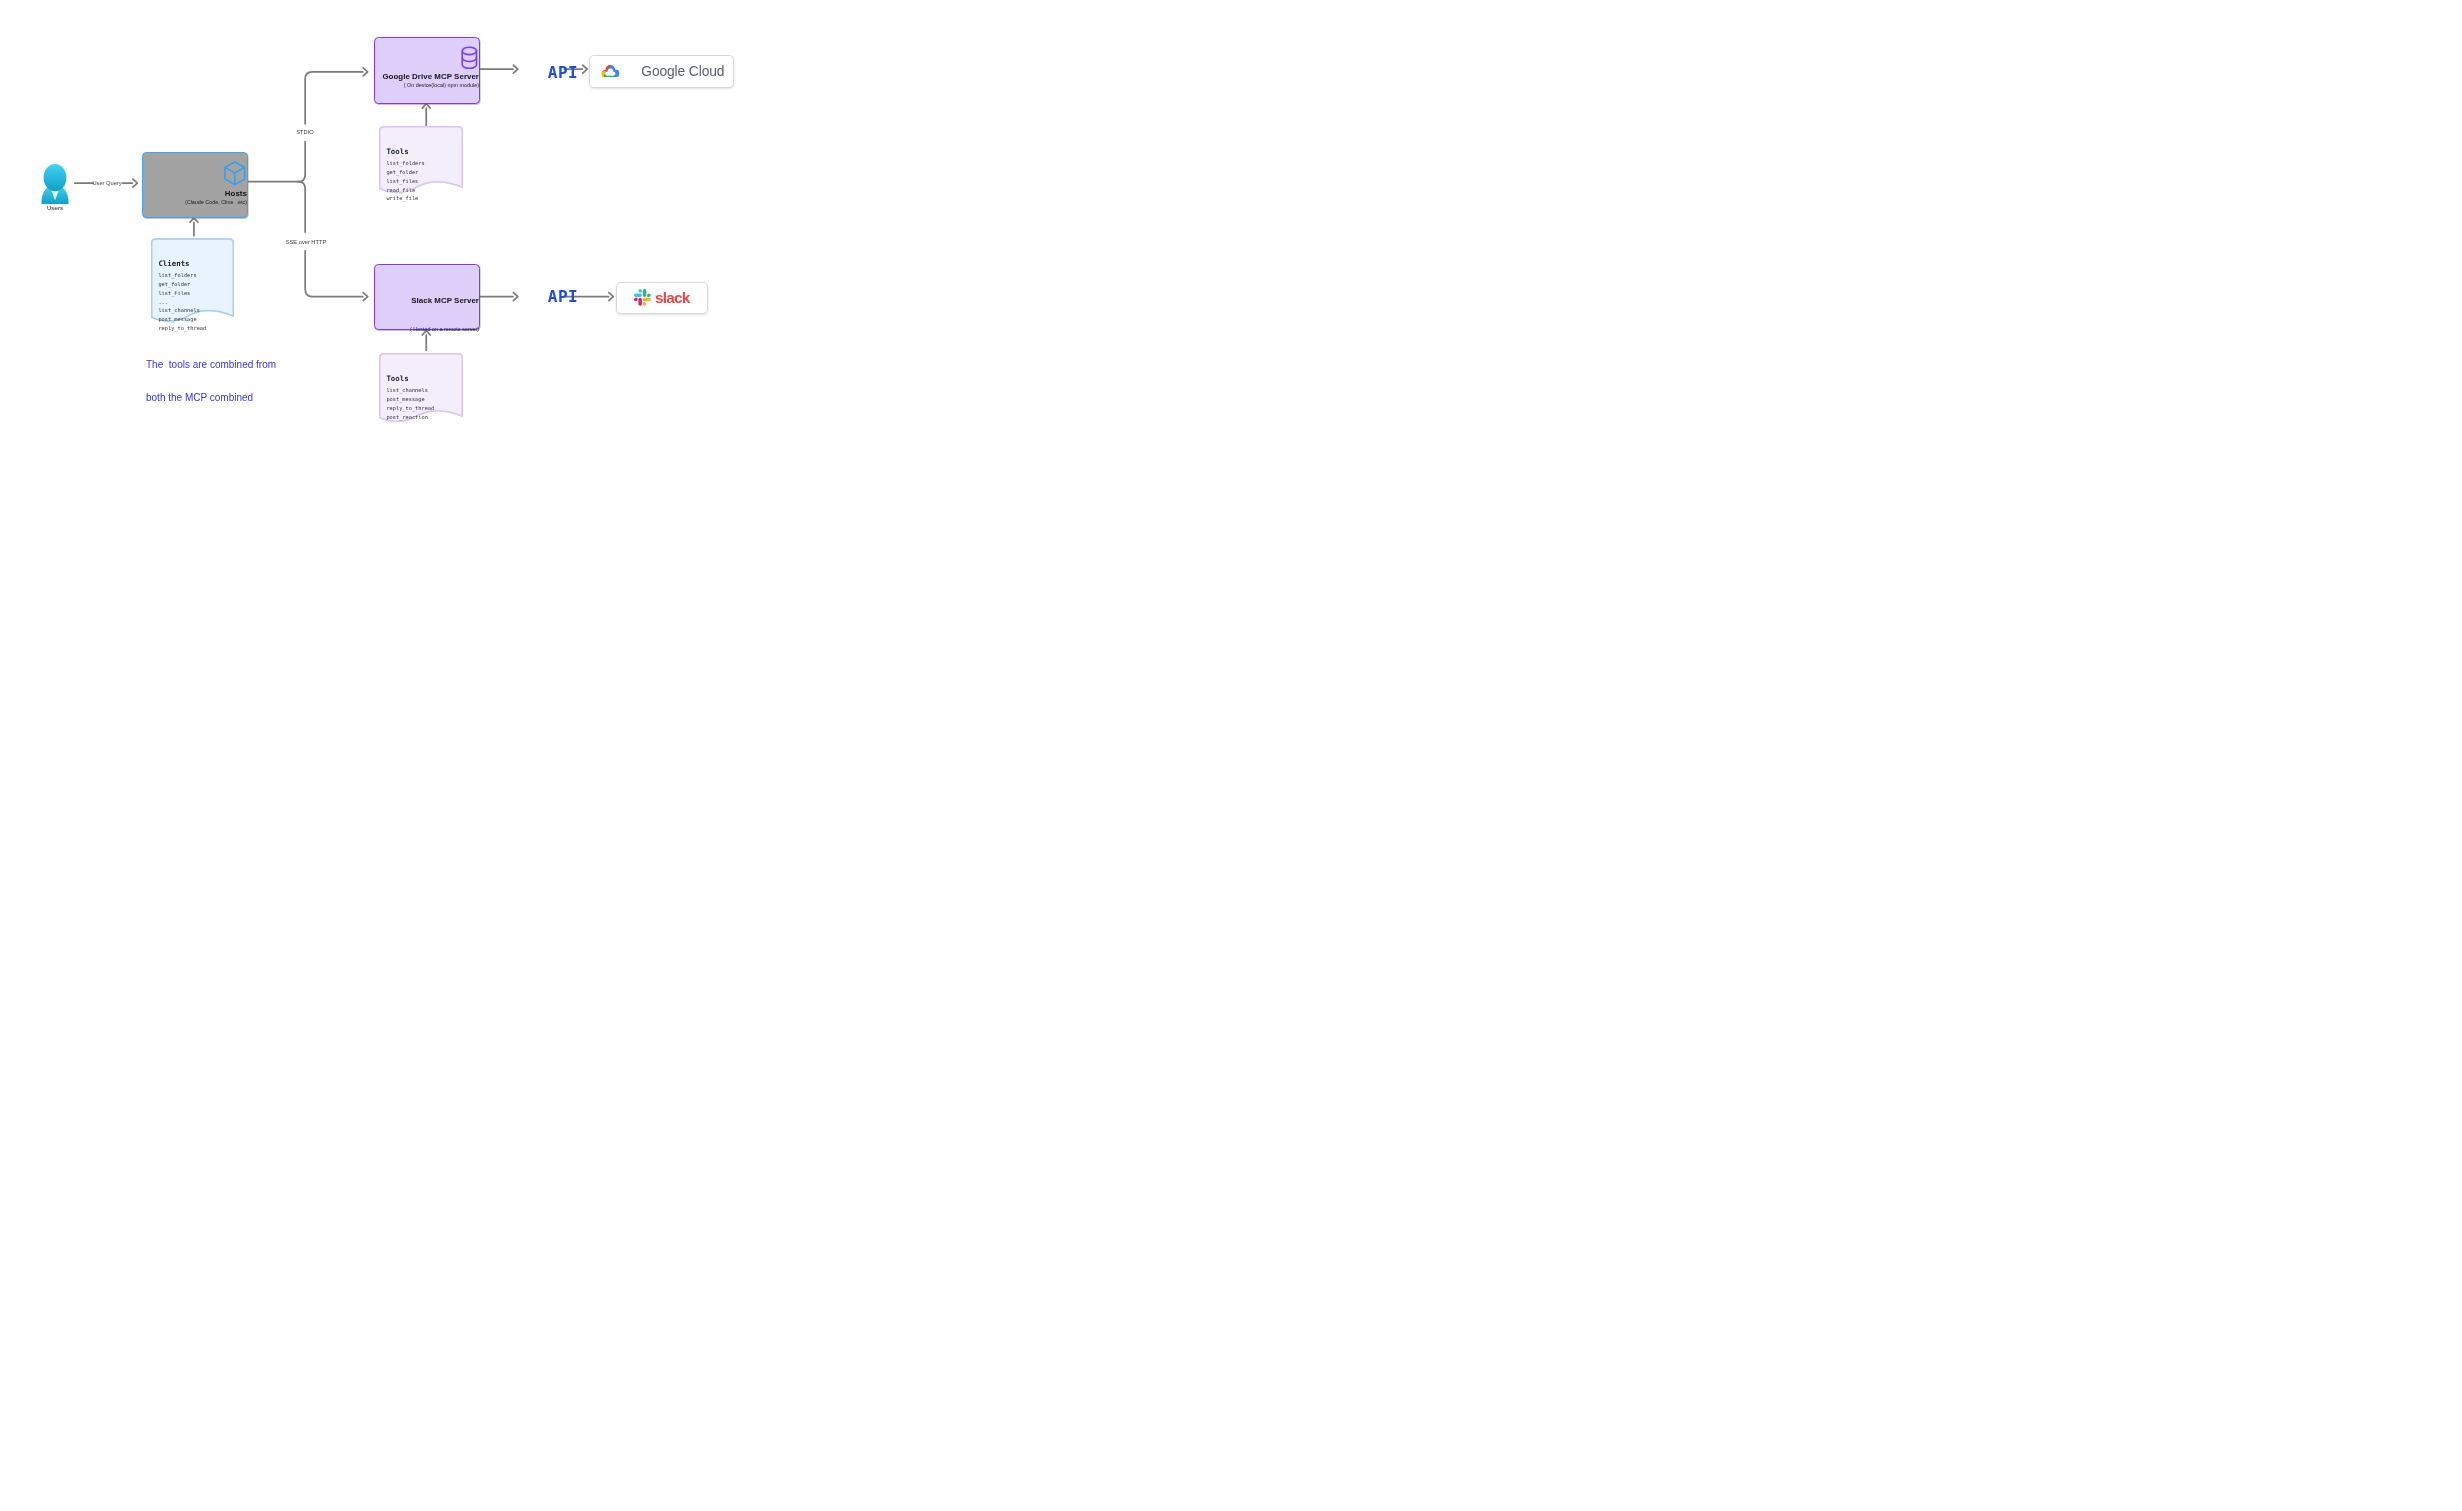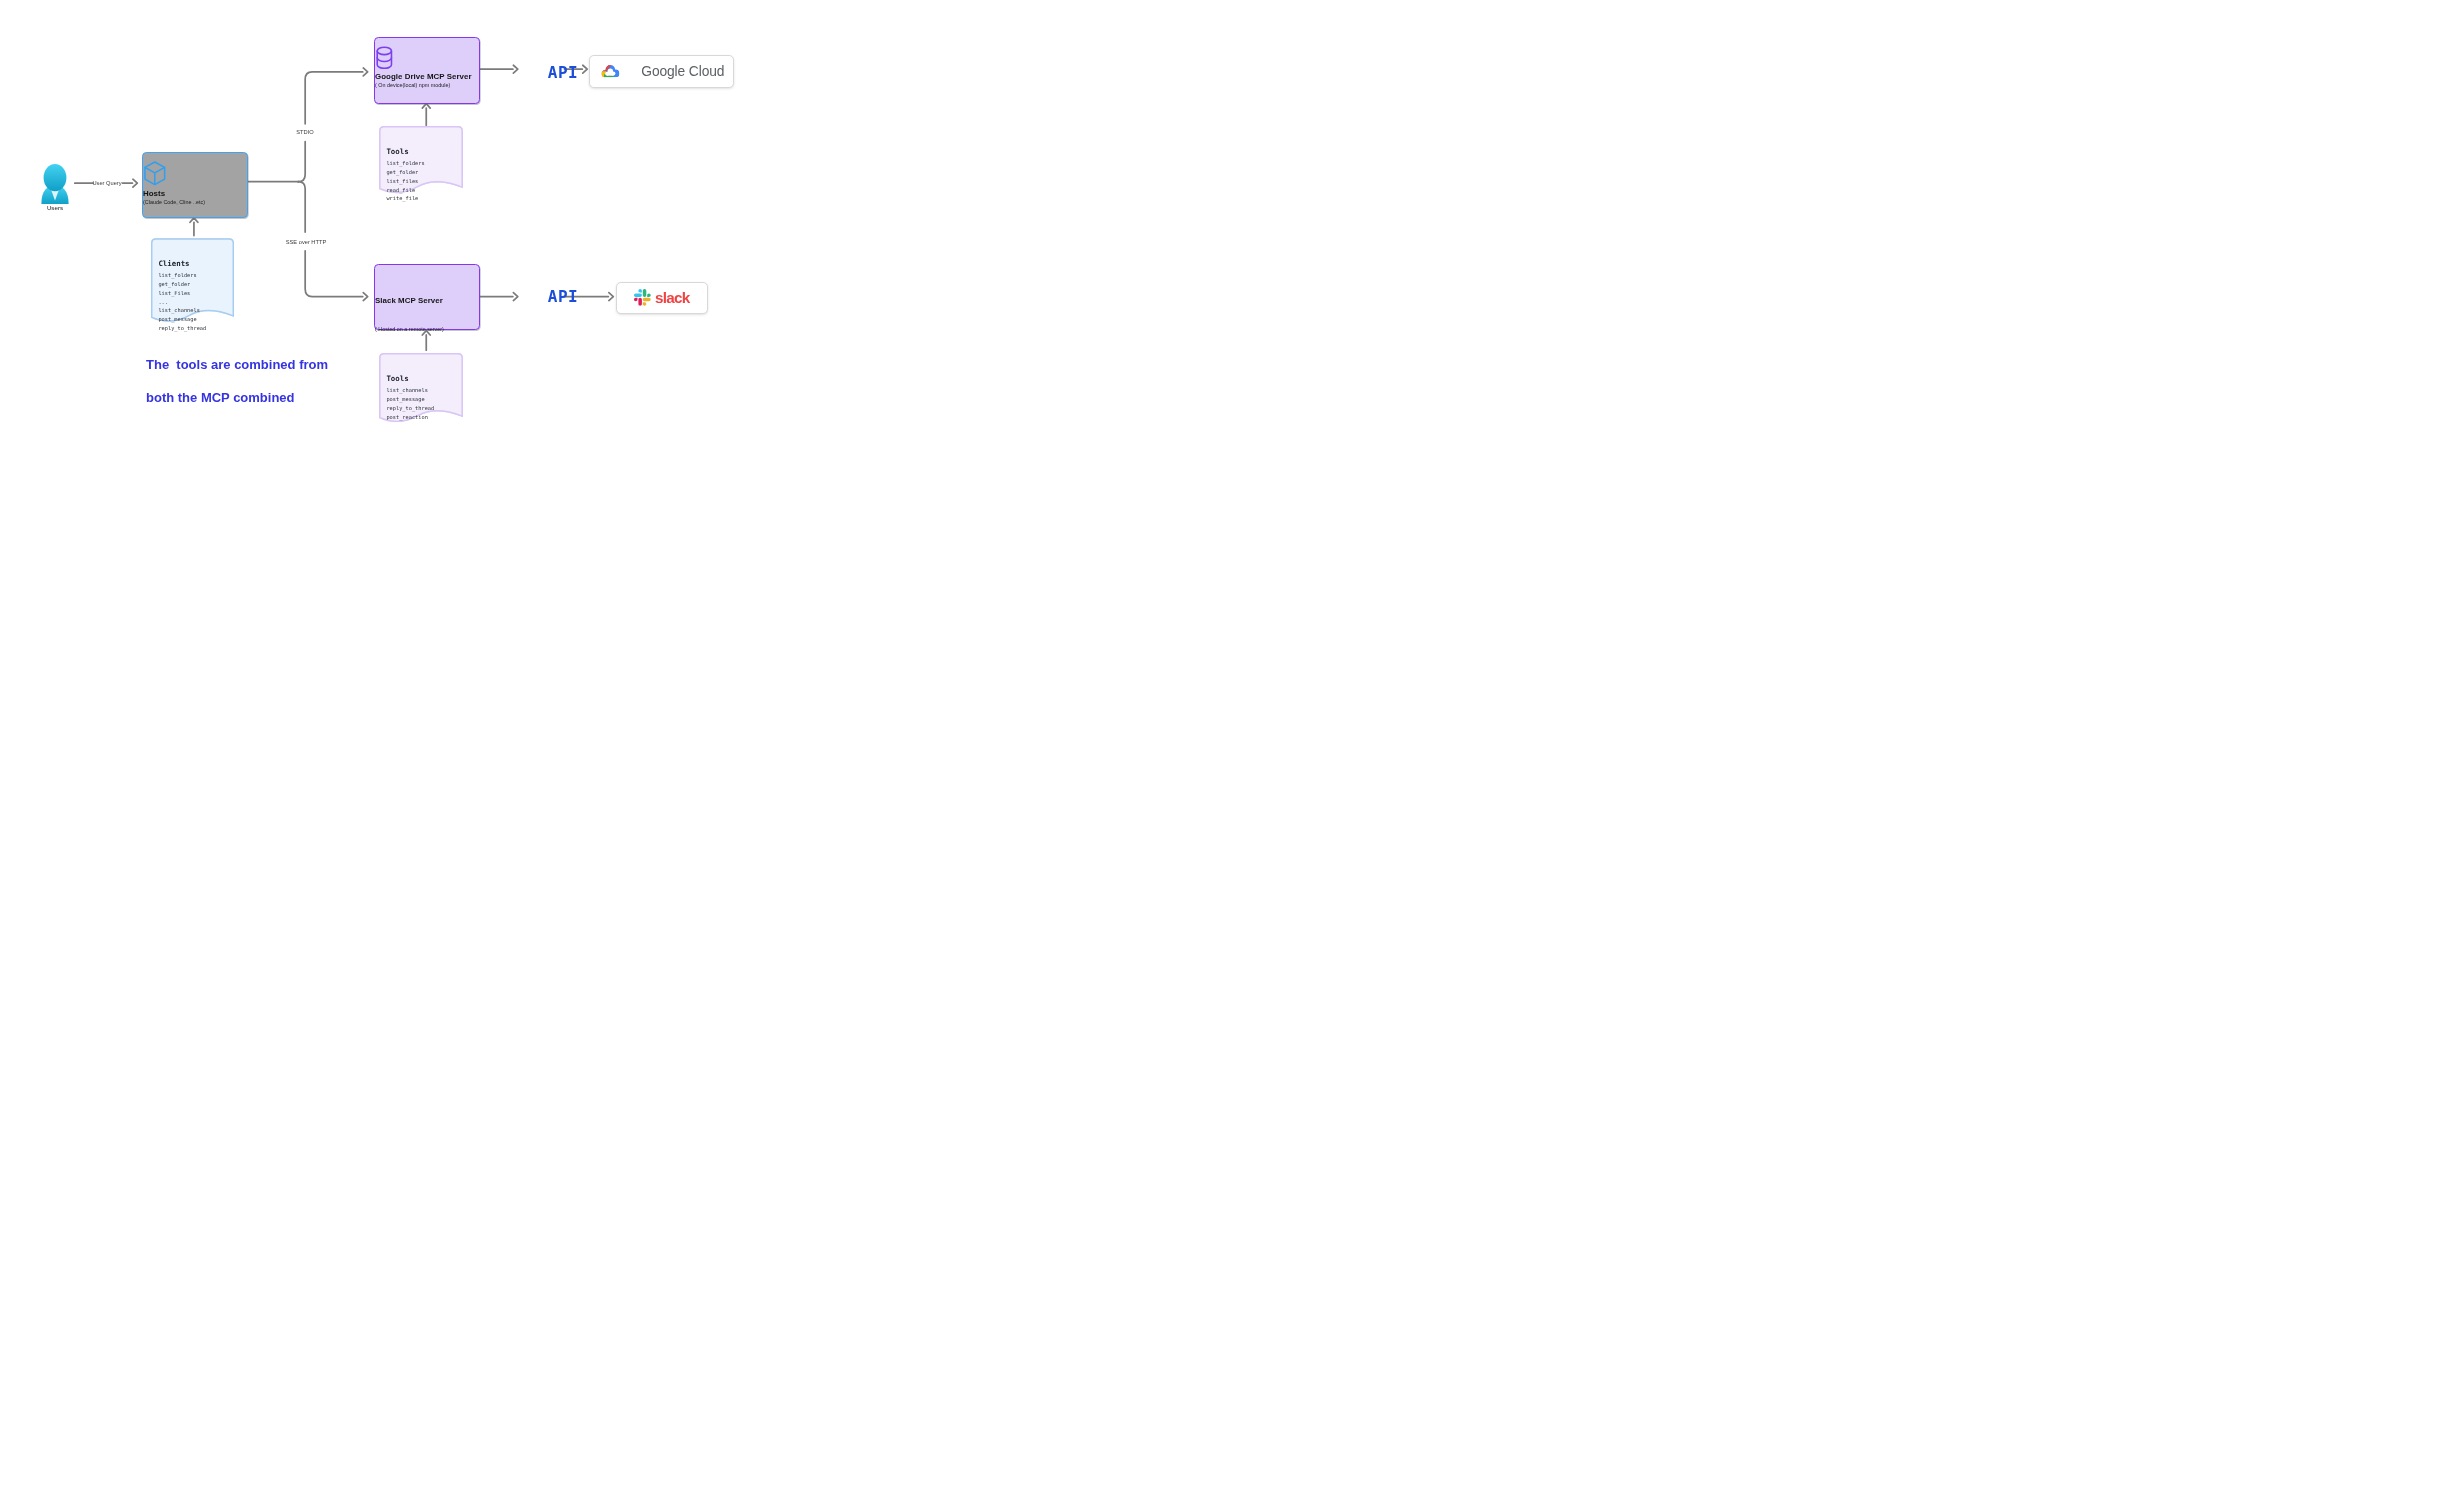--- a/index.html
+++ b/index.html
@@ -2,21 +2,21 @@
 <html style="font-size:7.9px"><head>
 <meta charset="utf-8">
 <style>
   html,body{margin:0;padding:0;background:#fff;}
   .canvas{position:relative;width:758px;height:447px;background:#ffffff;overflow:hidden;
           font-family:"Liberation Sans",sans-serif;}
   svg{display:block;}
   #connectors{position:absolute;left:0;top:0;width:758px;height:447px;}
 
   
-  .node{position:absolute;border-radius:4.4px;display:flex;flex-direction:column;align-items:flex-start;
+  .node{position:absolute;border-radius:4.4px;display:flex;flex-direction:column;align-items:flex-end;
         box-shadow:0.7px 1px 0 rgba(96,108,118,.38);}
   .node-hosts{left:142px;top:152px;width:104px;height:64px;background:#a3a3a3;border:1.2px solid #3fa3f4;}
   .node-server{left:374px;width:104px;height:65px;background:#ddcffa;border:1.4px solid #8836ee;}
   .node-gdrive{top:37px;}
   .node-slack{top:264px;height:64px;gap:20px;}
   .node-icon{margin-top:7.9px;}
   .node-title{font-weight:bold;font-size:7.9px;color:#141414;margin-top:3px;letter-spacing:0.05px;}
   .node-sub{font-size:5.4px;color:#1c1c1c;margin-top:1px;}
 
   
@@ -37,21 +37,21 @@
 
   
   .card{position:absolute;background:#fff;border:0.5px solid #d8d8d8;border-radius:4.9px;
         box-shadow:0 1px 2.5px rgba(0,0,0,.12);display:flex;align-items:center;justify-content:center;}
   .card-gcloud{left:589px;top:55px;width:143px;height:31px;gap:20px;}
   .card-slack{left:616px;top:282px;width:90px;height:29.5px;gap:3.9px;}
   .gcloud-text{font-size:13.8px;color:#5c6166;letter-spacing:-0.1px;}
   .slack-text{font-weight:bold;font-size:15.3px;letter-spacing:-0.7px;color:#ef4444;}
 
   
-  .annotation{position:absolute;left:146px;top:337px;font-weight:bold;font-size:13px;
+  .annotation{position:absolute;left:146px;top:337px;font-weight:normal;font-size:10px;
               line-height:11px;color:#3434e2;white-space:pre;}
 
   .users-icon{position:absolute;left:38px;top:164px;}
 </style>
 </head>
 <body>
 
 <div class="canvas">
 
   <svg id="connectors" viewBox="0 0 1540 907">

